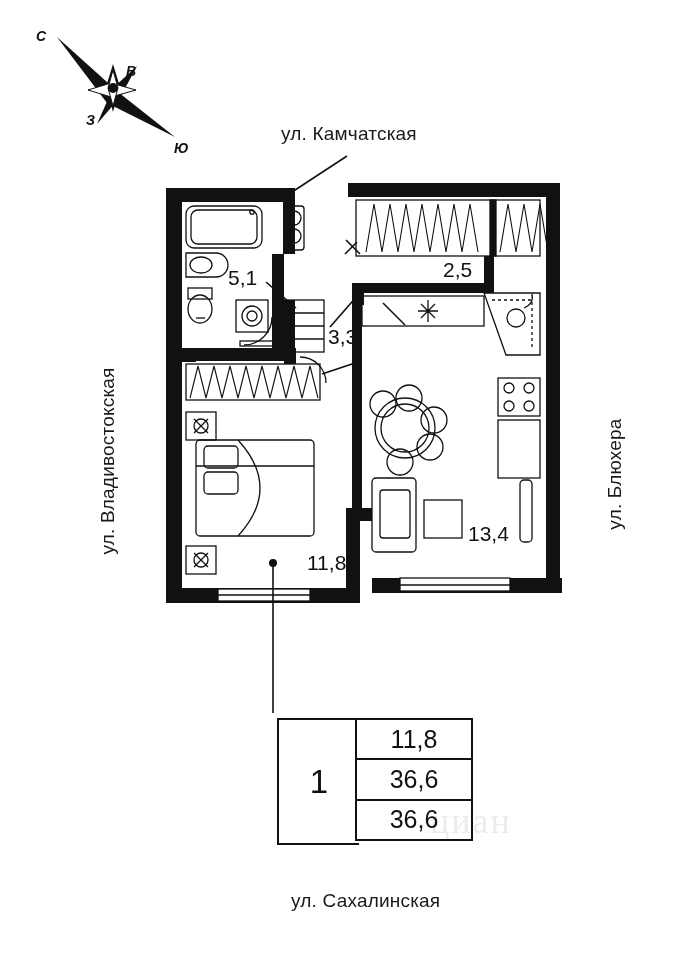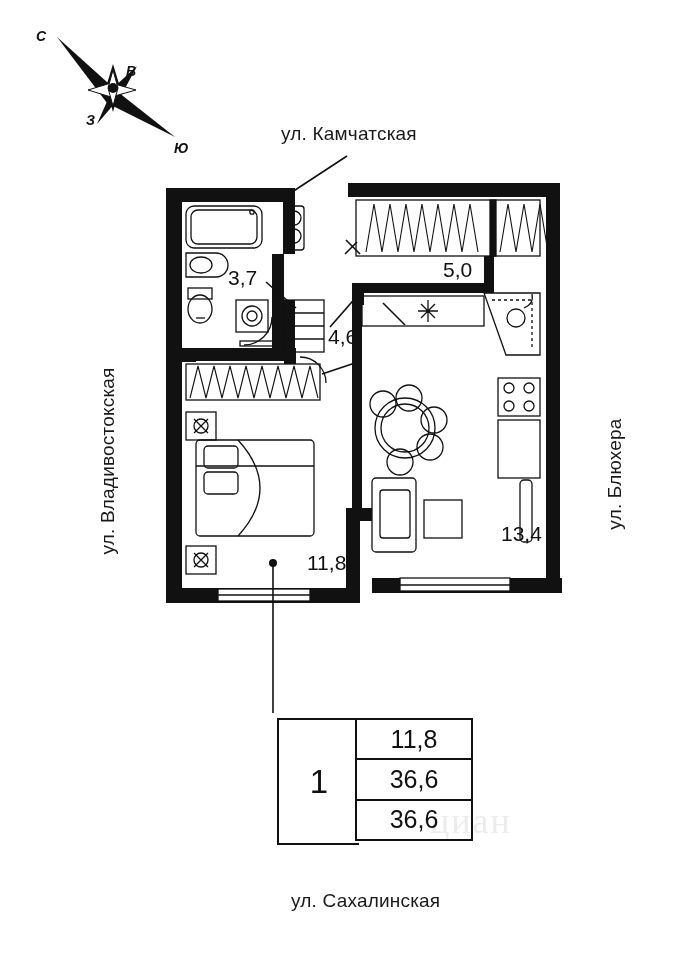--- a/index.html
+++ b/index.html
@@ -46,21 +46,21 @@
   }
   .area-label {
     position: absolute;
     font-size: 21px;
     color: #111111;
     white-space: nowrap;
   }
   .a-37 { left: 228px; top: 266px; }
   .a-38 { left: 443px; top: 258px; }
   .a-39 { left: 328px; top: 325px; }
-  .a-134 { left: 468px; top: 522px; margin-left: 33px; }
+  .a-134 { left: 468px; top: 522px; }
   .a-118 { left: 307px; top: 551px; }
   .wm {
     position: absolute;
     left: 430px;
     top: 800px;
     font-size: 36px;
     color: #ececec;
     letter-spacing: 2px;
     font-family: Liberation Serif, serif;
   }
@@ -286,23 +286,23 @@
 <div class="street-label street-top">ул. Камчатская</div>
 <div class="street-label street-bottom">ул. Сахалинская</div>
 <div class="street-label street-left">ул. Владивостокская</div>
 <div class="street-label street-right">ул. Блюхера</div>
 
 <div class="compass-letter c-n">С</div>
 <div class="compass-letter c-e">В</div>
 <div class="compass-letter c-w">З</div>
 <div class="compass-letter c-s">Ю</div>
 
-<div class="area-label a-37">3,7</div>
-<div class="area-label a-38">5,0</div>
-<div class="area-label a-39">4,6</div>
+<div class="area-label a-37">5,1</div>
+<div class="area-label a-38">2,5</div>
+<div class="area-label a-39">3,3</div>
 <div class="area-label a-134">13,4</div>
 <div class="area-label a-118">11,8</div>
 
 <div class="wm">циан</div>
 
 <div class="tbl">
   <div class="rooms">1</div>
   <div class="cells">
     <div class="cell">11,8</div>
     <div class="cell">36,6</div>

